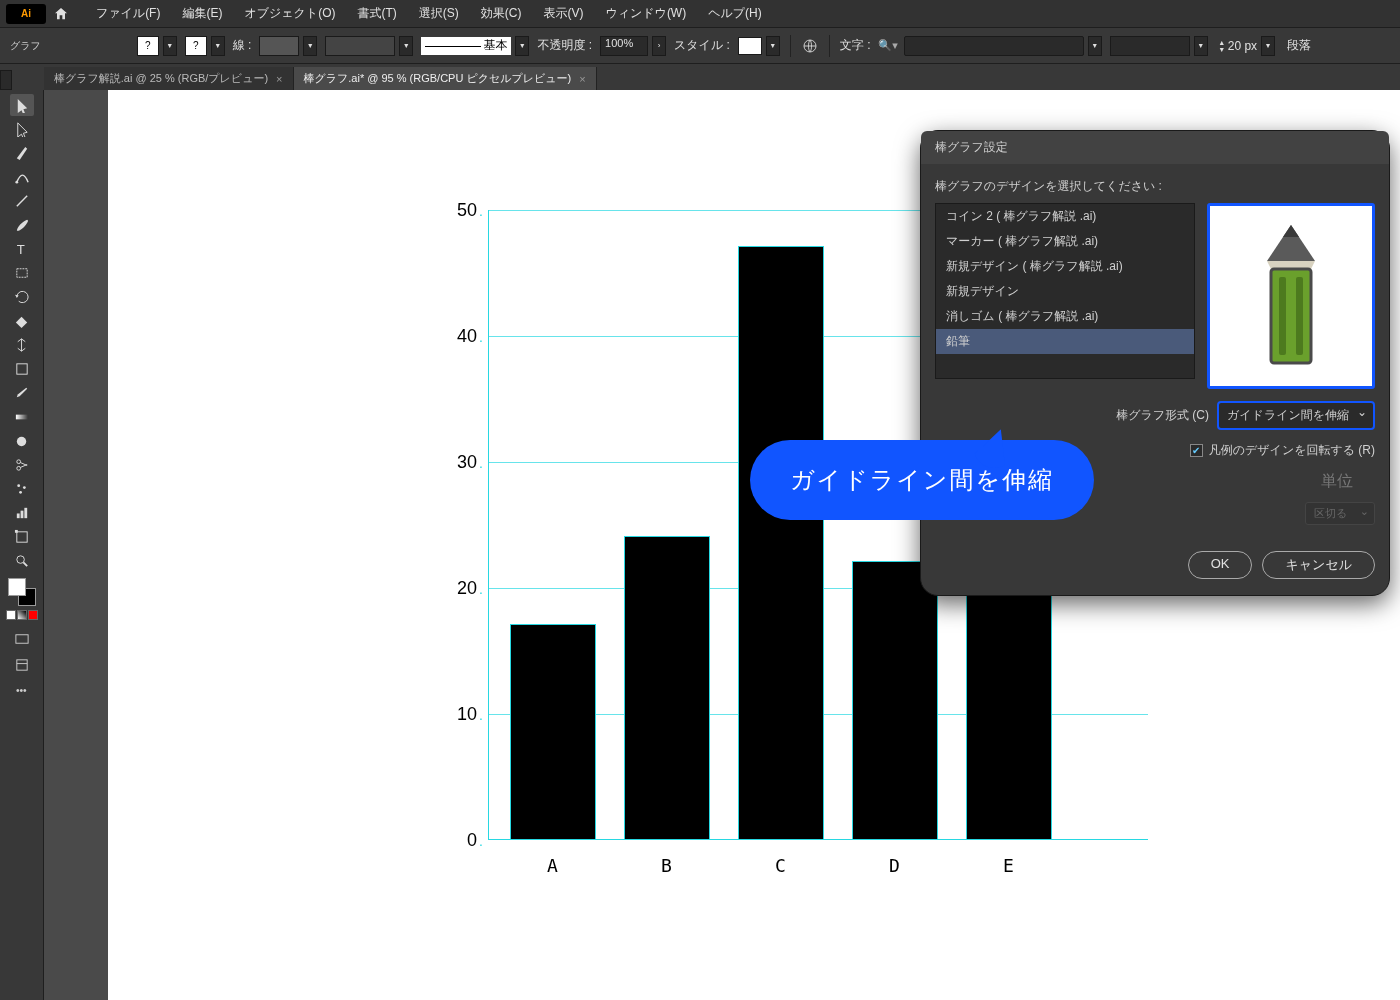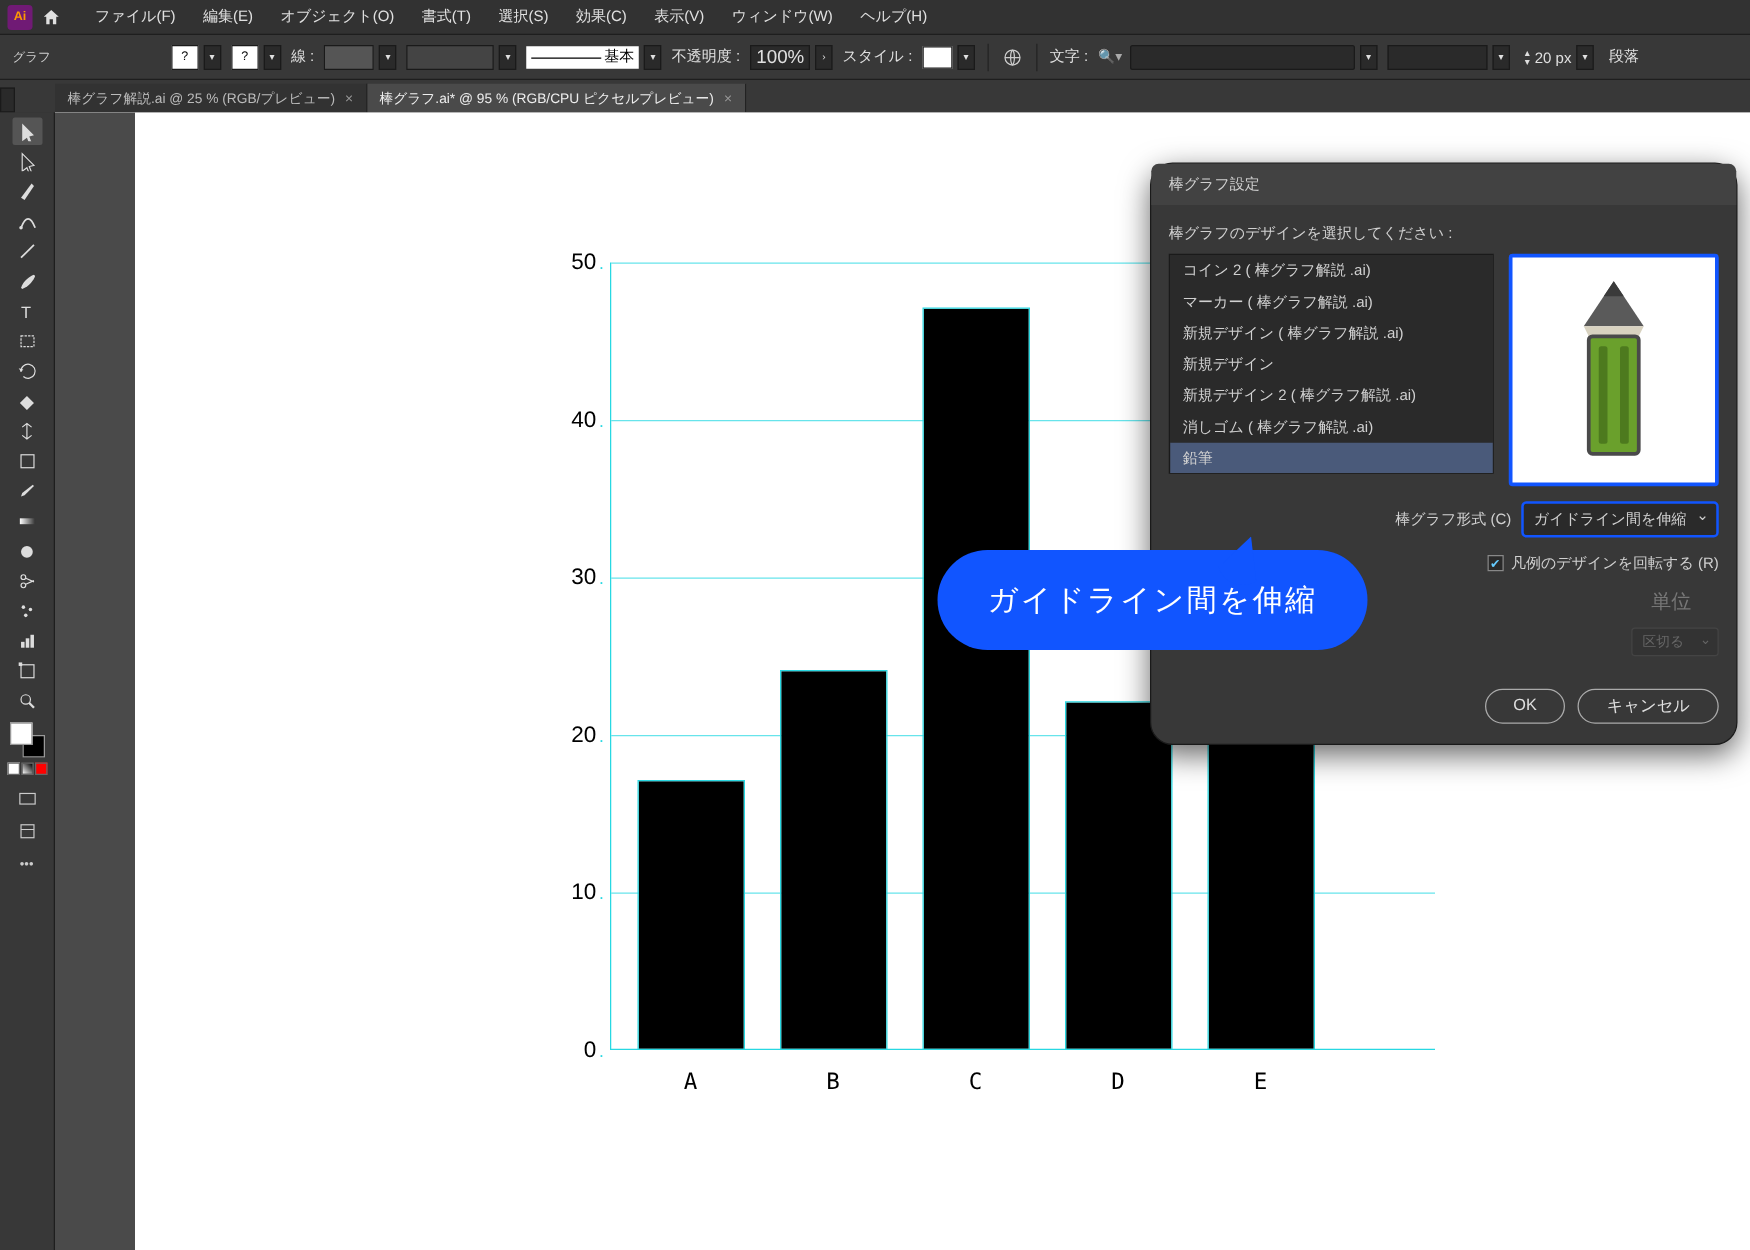--- a/index.html
+++ b/index.html
@@ -1,34 +1,34 @@
 <!DOCTYPE html>
 <html><head>
 <meta charset="utf-8">
 <style>
 * { margin: 0; padding: 0; box-sizing: border-box; font-family: "Hiragino Kaku Gothic Pro", "Meiryo", sans-serif; }
 body { width: 1400px; height: 1000px; background: #323232; color: #e0e0e0; overflow: hidden; position: relative; }
 
 
 .menubar { height: 28px; background: #323232; display: flex; align-items: center; padding: 0 6px; font-size: 12px; gap: 4px; border-bottom: 1px solid #1e1e1e; }
-.app-icon { width: 20px; height: 20px; background: #701a75; color: #ff9a00; font-weight: bold; font-size: 10px; display: flex; align-items: center; justify-content: center; border-radius: 3px; }
+.app-icon { width: 40px; height: 20px; background: #000000; color: #ff9a00; font-weight: bold; font-size: 10px; display: flex; align-items: center; justify-content: center; border-radius: 3px; }
 .home-icon { width: 22px; height: 22px; display: flex; align-items: center; justify-content: center; cursor: pointer; }
 .menu-items { display: flex; gap: 10px; margin-left: 14px; }
 .menu-item { padding: 2px 6px; cursor: pointer; white-space: nowrap; }
 
 
 .controlbar { height: 36px; background: #383838; border-bottom: 1px solid #1e1e1e; display: flex; align-items: center; padding: 0 10px; font-size: 12px; gap: 8px; }
 .ctrl-label { color: #d0d0d0; font-size: 10px; }
 .ctrl-group { display: flex; align-items: center; gap: 4px; }
 .small-swatch { width: 22px; height: 20px; border: 1px solid #1a1a1a; background: #555; display:flex; align-items:center; justify-content:center; font-size:10px; }
 .dropdown-arrow { width: 14px; height: 20px; background: #2a2a2a; border: 1px solid #1a1a1a; display: flex; align-items: center; justify-content: center; font-size: 8px; }
 .ctrl-sep { width:1px; height:22px; background:#222; margin:0 2px; }
 .stroke-preview { width:90px; height:18px; background:#fff; display:flex; align-items:center; justify-content:flex-end; padding:0 4px; font-size:12px; color:#000; position:relative; }
 .stroke-preview::before { content:""; position:absolute; left:4px; right:30px; top:50%; height:1px; background:#000; }
-.opacity-input { width:48px; height:20px; background:#2a2a2a; border:1px solid #1a1a1a; color:#e0e0e0; font-size:15px; padding:0 4px; }
+.opacity-input { width:48px; height:20px; background:#2a2a2a; border:1px solid #1a1a1a; color:#e0e0e0; font-size:11px; padding:0 4px; }
 .style-swatch { width:24px; height:18px; background:#fff; border:1px solid #1a1a1a; }
 .globe-icon { width:18px; height:18px; display:flex; align-items:center; justify-content:center; }
 .search-input { width:180px; height:20px; background:#2a2a2a; border:1px solid #1a1a1a; border-radius:2px; }
 .px-box { height:20px; display:flex; align-items:center; gap:4px; padding:0 4px; }
 .px-chevrons { font-size:8px; line-height:7px; display:flex; flex-direction:column; }
 
 
 .tabbar { height: 26px; background: #383838; display: flex; align-items: flex-end; padding-left: 44px; font-size: 11px; }
 .tab { padding: 4px 10px; background: #323232; color: #bbb; cursor: pointer; border-right:1px solid #222; display:flex; align-items:center; gap:8px; }
 .tab.active { background: #4a4a4a; color: #eee; }
@@ -378,21 +378,20 @@
 <div class="dialog">
   <div class="dialog-title">棒グラフ設定</div>
   <div class="dialog-body">
     <div class="dialog-instruction">棒グラフのデザインを選択してください :</div>
     <div class="dialog-row">
       <div class="design-list" id="design-list">
           <div class="design-item">コイン 2 ( 棒グラフ解説 .ai)</div>
           <div class="design-item">マーカー ( 棒グラフ解説 .ai)</div>
           <div class="design-item">新規デザイン  ( 棒グラフ解説 .ai)</div>
           <div class="design-item">新規デザイン</div>
-          <div class="design-item">新規デザイン 2 ( 棒グラフ解説 .ai)</div>
           <div class="design-item">消しゴム ( 棒グラフ解説 .ai)</div>
           <div class="design-item selected">鉛筆</div>
         </div>
       <div class="design-preview">
         <svg class="pencil-svg" viewBox="0 0 80 150">
           <polygon points="40,4 16,40 64,40" fill="#5a5a5a"></polygon>
           <polygon points="40,4 32,16 48,16" fill="#3a3a3a"></polygon>
           <polygon points="16,40 64,40 60,48 20,48" fill="#d8d2c0"></polygon>
           <rect x="20" y="48" width="40" height="94" fill="#6aa02c" stroke="#4a4a4a" stroke-width="3" rx="3"></rect>
           <rect x="28" y="56" width="7" height="78" fill="#4d7a1e" rx="2"></rect>

